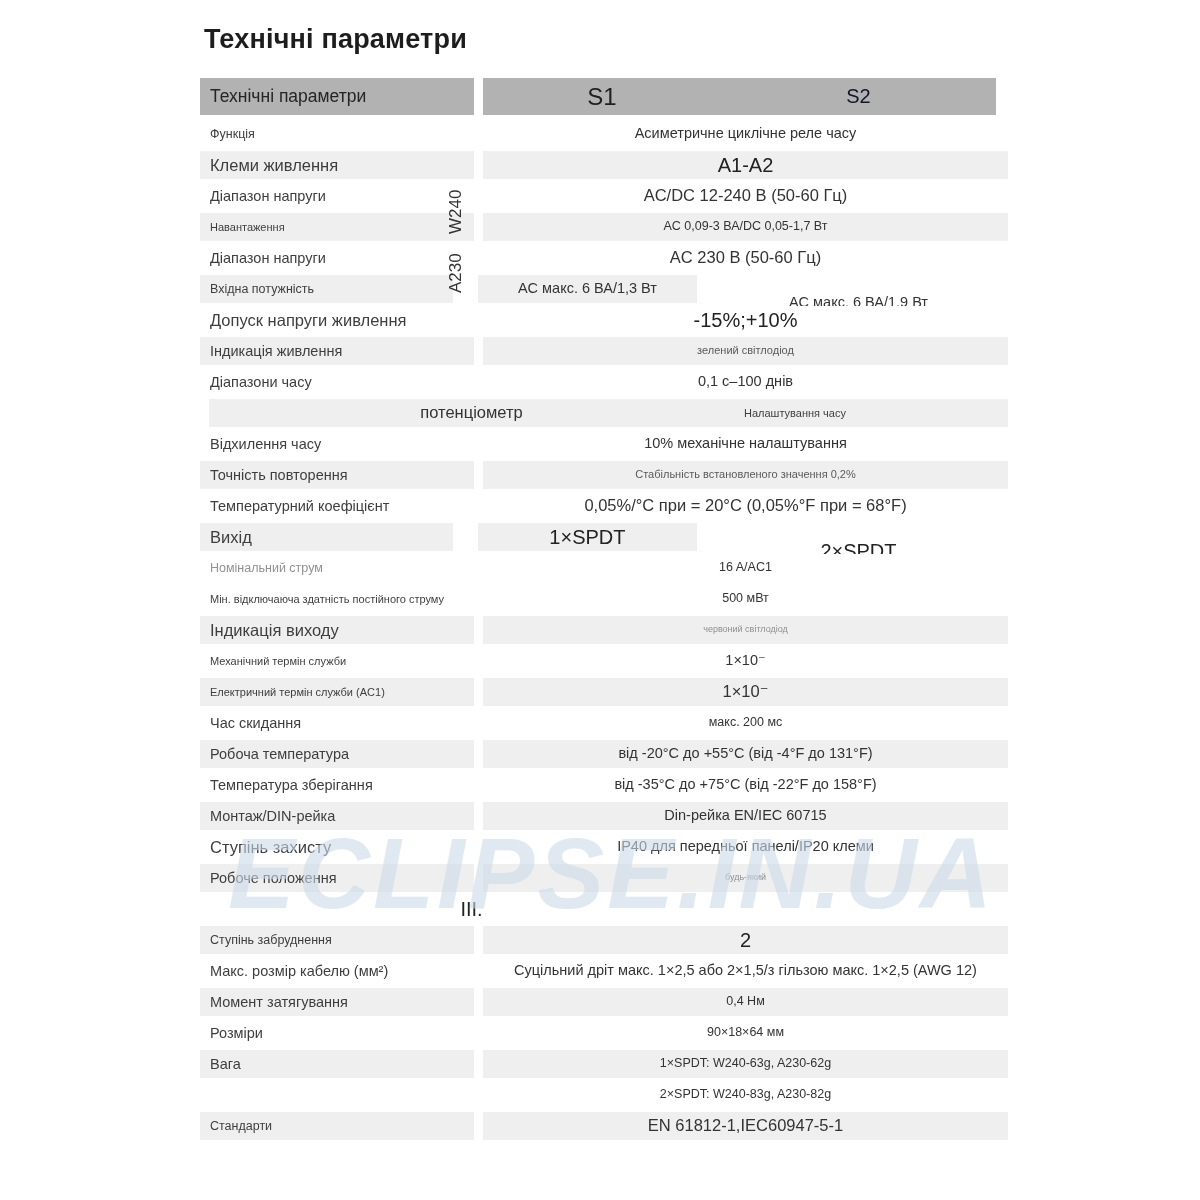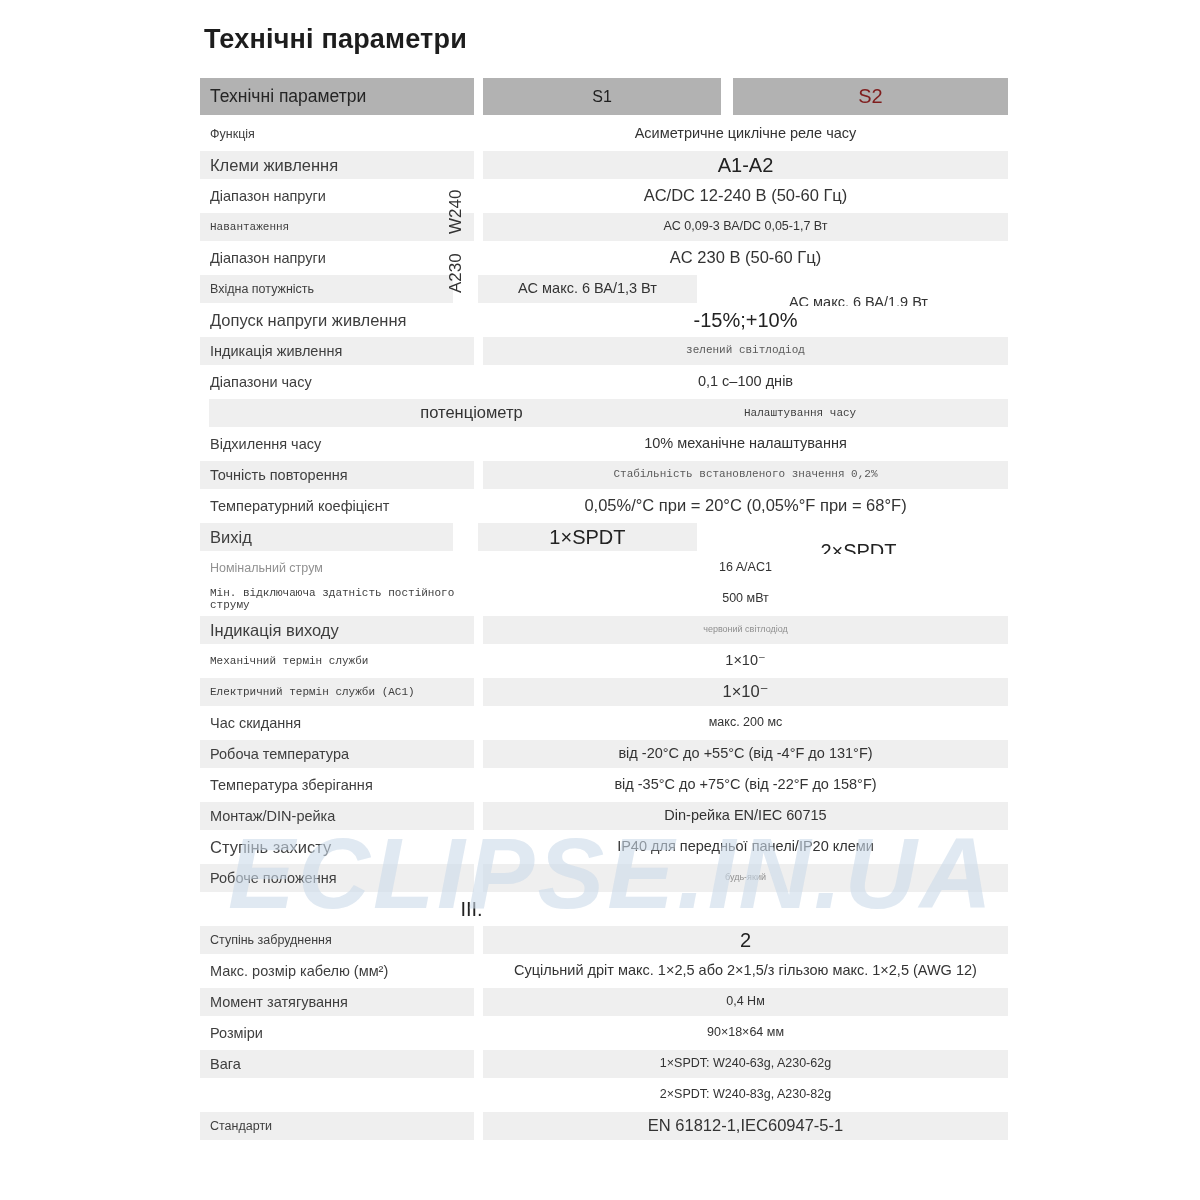--- a/index.html
+++ b/index.html
@@ -9,35 +9,35 @@
   }
   .page-title{
     position:absolute;left:204px;top:24px;
     font-size:27px;font-weight:600;color:#1d1d1d;letter-spacing:.2px;
   }
   .table{position:absolute;left:200px;top:78px;width:808px;}
   .thead{display:flex;height:37px;margin-bottom:5px;}
   .h-label{width:274px;background:#b2b2b2;display:flex;align-items:center;
     padding-left:10px;box-sizing:border-box;font-size:17.5px;color:#252525;}
   .h-s1{margin-left:9px;width:238px;background:#b2b2b2;display:flex;align-items:center;
-    justify-content:center;font-size:16px;color:#1f1f1f;}
-  .h-s2{margin-left:12px;width:275px;background:#b2b2b2;display:flex;align-items:center;
-    justify-content:center;font-size:20px;color:#7f1d1d;}
+    justify-content:center;font-size:24px;color:#1f1f1f;}
+  .h-s2{width:275px;background:#b2b2b2;display:flex;align-items:center;
+    justify-content:center;font-size:20px;color:#0f172a;}
   .rows{display:flex;flex-direction:column;gap:3px;}
   .row{display:flex;height:28px;}
   .cell{box-sizing:border-box;display:flex;align-items:center;}
   .lbl{width:274px;padding-left:10px;color:#3e3e3e;}
   .val{justify-content:center;text-align:center;color:#333;line-height:1.05;}
   .val.full{width:525px;margin-left:9px;}
   .val.s1{width:238px;margin-left:25px;}
   .val.s2{width:325px;margin-left:12px;margin-top:28px;}
   .bg-g{background:#efefef;}
   .bg-w{background:#ffffff;}
   .fs-xxs{font-size:9px;color:#8f8f8f;}
-  .fs-xs{font-size:11px;font-family:Liberation Mono, monospace;}
+  .fs-xs{font-size:11px;}
   .fs-sm{font-size:12.5px;}
   .fs-md{font-size:14.5px;}
   .fs-lg{font-size:16.5px;}
   .fs-xl{font-size:20px;color:#222;}
   .val.fs-xs{color:#5a5a5a;}
   .muted{color:#919191;}
   .side-label{
     position:absolute;left:242px;width:28px;height:59px;
     display:flex;align-items:center;justify-content:center;
     writing-mode:vertical-rl;transform:rotate(180deg);

